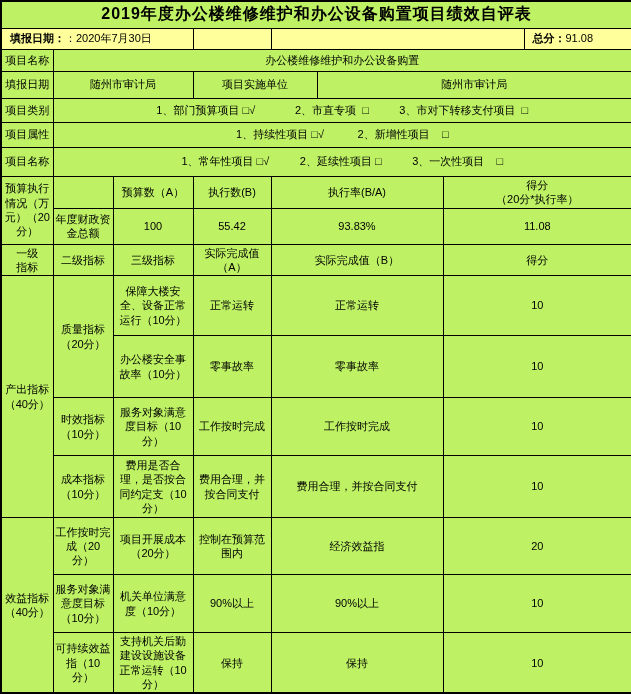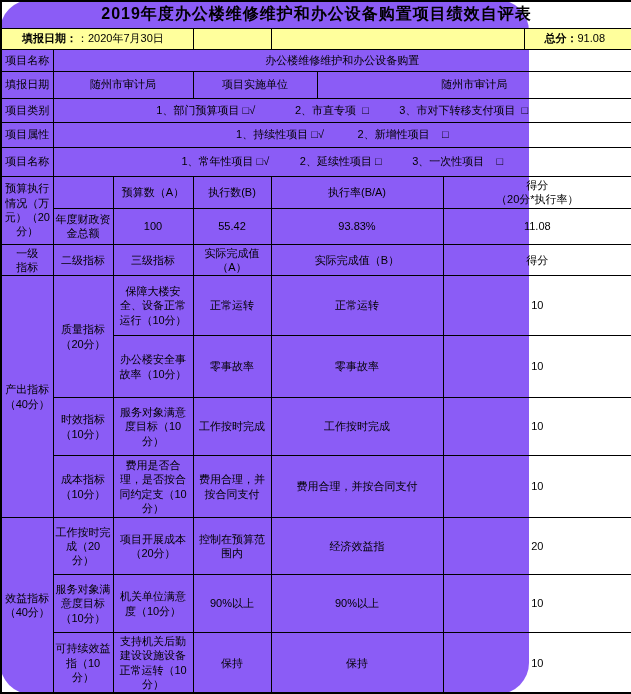--- a/index.html
+++ b/index.html
@@ -1,37 +1,37 @@
 <!DOCTYPE html>
 <html><head>
 <meta charset="utf-8">
 <style>
   html,body{margin:0;padding:0;background:#ffffff;}
-  .sheet{width:529px;height:694px;background:#8b5cf6;box-sizing:border-box;border-radius:31px;}
+  .sheet{width:631px;height:694px;background:#bef264;box-sizing:border-box;}
   table{
     border-collapse:collapse;
     table-layout:fixed;
     width:631px;
     font-family:"Liberation Sans","DejaVu Sans",sans-serif;
     font-size:11px;
     color:#000;
   }
   table{border:2px solid #000;}
   td{
     border:1px solid #000;
     text-align:center;
     vertical-align:middle;
     padding:1px 2px;
     line-height:1.3;
     overflow:hidden;
     word-break:break-all;
   }
   .title-cell{font-size:16px;font-weight:bold;letter-spacing:1px;}
   .yellow{background:#ffff9c;}
-  .left{text-align:left;padding-left:20px;}
+  .left{text-align:left;padding-left:8px;}
   .b{font-weight:bold;}
   .opts{white-space:pre;margin-top:15px;}
   .preline{white-space:pre-line;}
   .h27{height:27px}.h21{height:21px}.h22{height:22px}.h24{height:24px}
   .h25{height:25px}.h29{height:29px}.h32{height:32px}.h36{height:36px}
   .h30{height:30px}.h60{height:60px}.h62{height:62px}.h58{height:58px}
   .h57{height:57px}
 </style>
 </head>
 <body>

